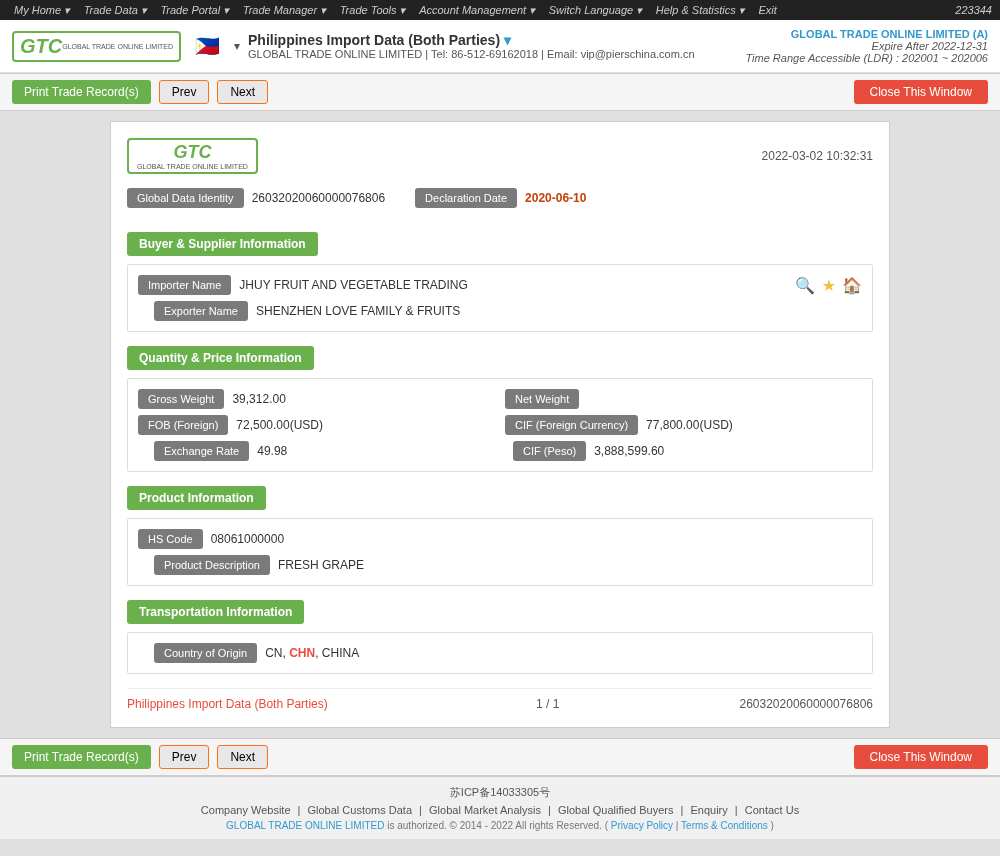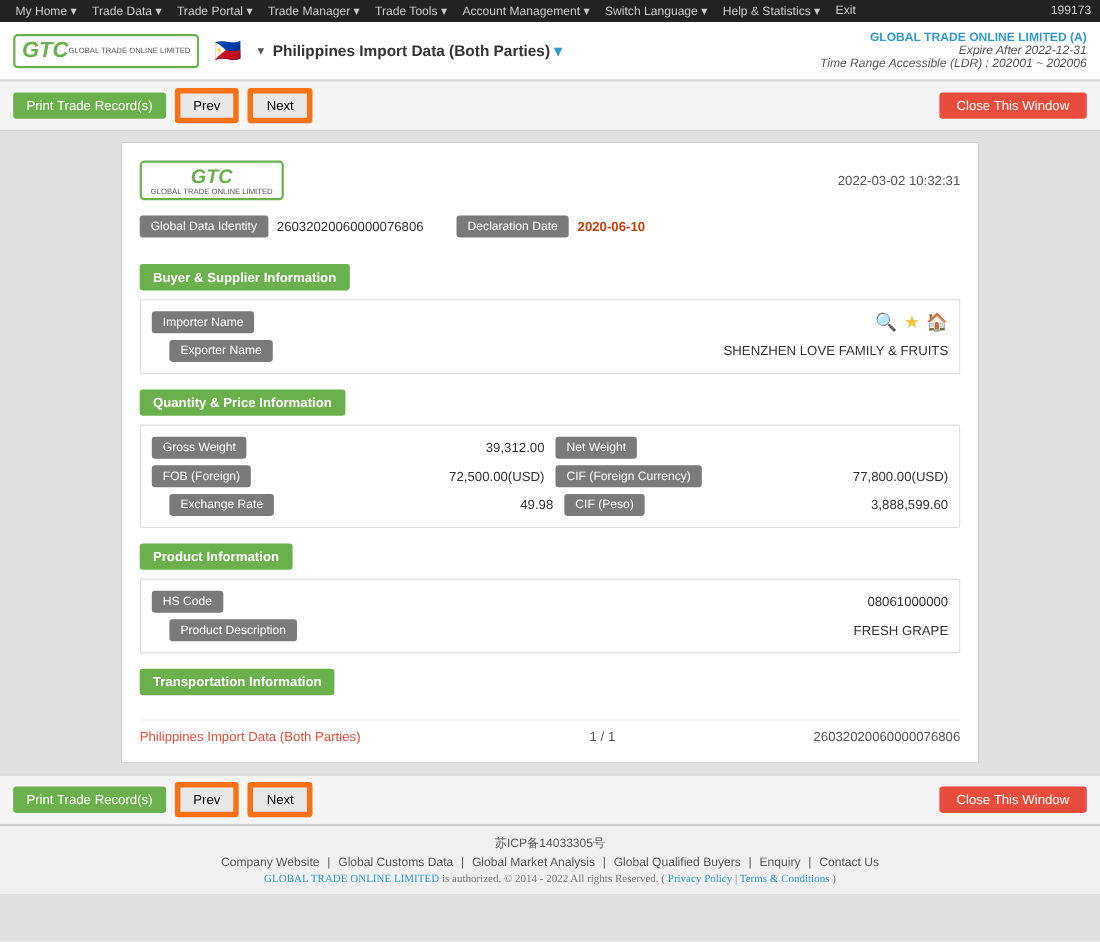--- a/index.html
+++ b/index.html
@@ -8,20 +8,21 @@
     
     .top-bar {
       background: #222;
       color: #ccc;
       display: flex;
       justify-content: space-between;
       align-items: center;
       padding: 0 8px;
       height: 20px;
       font-size: 11px;
+      font-style: italic;
     }
     .top-bar .user-id { color: #ccc; }
 
     
     .header {
       background: #fff;
       display: flex;
       align-items: center;
       padding: 8px 12px;
       border-bottom: 1px solid #ddd;
@@ -58,21 +59,21 @@
       background: #6ab04c;
       color: #fff;
       border: none;
       padding: 5px 12px;
       cursor: pointer;
       border-radius: 3px;
       font-size: 12px;
     }
     .btn-nav {
       background: #e8e8e8;
-      border: 5px solid #f97316;
+      border: 1px solid #f97316;
       padding: 4px 12px;
       cursor: pointer;
       border-radius: 3px;
       font-size: 12px;
     }
     .btn-close {
       background: #e74c3c;
       color: #fff;
       border: none;
       padding: 5px 16px;
@@ -151,21 +152,21 @@
       padding: 10px;
       border-radius: 2px;
     }
     .row-fields {
       display: flex;
       gap: 10px;
       margin-bottom: 6px;
       align-items: center;
     }
     .row-fields:last-child { margin-bottom: 0; padding-left: 16px; }
-    .field-block { display: flex; align-items: center; gap: 8px; flex: 1; text-align: right; }
+    .field-block { display: flex; align-items: center; gap: 8px; flex: 1; }
     .field-block.half { flex: 1; }
     .action-icons { display: flex; gap: 6px; margin-left: auto; }
     .action-icon { font-size: 16px; cursor: pointer; }
 
     
     .card-footer {
       display: flex;
       justify-content: space-between;
       align-items: center;
       margin-top: 14px;
@@ -189,21 +190,21 @@
 
     
     .page-footer {
       background: #f0f0f0;
       border-top: 1px solid #ccc;
       padding: 8px 12px;
       text-align: center;
     }
     .footer-links { font-size: 11px; color: #555; margin-bottom: 4px; }
     .footer-links a, .footer-links span { color: #555; text-decoration: none; cursor: pointer; }
-    .footer-copy { font-size: 10px; color: #777; font-family: Liberation Serif, serif; }
+    .footer-copy { font-size: 10px; color: #777; }
     .footer-copy .highlight { color: #3399cc; }
     .footer-copy .link { color: #3399cc; cursor: pointer; }
     .icp { font-size: 11px; color: #555; margin-bottom: 4px; }
 
     .separator { color: #ccc; margin: 0 4px; }
 
     .nav-top { display: flex; align-items: center; gap: 2px; }
     .nav-item { color: #ccc; cursor: pointer; padding: 0 6px; font-size: 11px; }
   </style>
 </head>
@@ -214,36 +215,37 @@
     <span class="nav-item">My Home ▾</span>
     <span class="nav-item">Trade Data ▾</span>
     <span class="nav-item">Trade Portal ▾</span>
     <span class="nav-item">Trade Manager ▾</span>
     <span class="nav-item">Trade Tools ▾</span>
     <span class="nav-item">Account Management ▾</span>
     <span class="nav-item">Switch Language ▾</span>
     <span class="nav-item">Help &amp; Statistics ▾</span>
     <span class="nav-item">Exit</span>
   </div>
-  <div class="user-id">199173</div>
+  <div class="user-id">223344</div>
 </div>
 
 <div class="header">
   <div class="logo-area">
     <div class="logo-box">
       <span class="logo-text">GTC</span>
       <span class="logo-subtext">GLOBAL TRADE ONLINE LIMITED</span>
     </div>
     <span class="flag">🇵🇭</span>
     <span style="font-size:12px;color:#555;">▾</span>
   </div>
   <div class="header-title-area">
     <div class="header-title">
       <span>Philippines Import Data (Both Parties)</span> <span style="cursor:pointer;color:#3399cc;">▾</span>
     </div>
+    <div class="header-contact">GLOBAL TRADE ONLINE LIMITED | Tel: 86-512-69162018 | Email: vip@pierschina.com.cn</div>
   </div>
   <div class="header-account">
     <div class="account-name">GLOBAL TRADE ONLINE LIMITED (A)</div>
     <div class="expire">Expire After 2022-12-31</div>
     <div class="expire">Time Range Accessible (LDR) : 202001 ~ 202006</div>
   </div>
 </div>
 
 <div class="toolbar">
   <button class="btn-print">Print Trade Record(s)</button>
@@ -273,20 +275,21 @@
         <span class="field-value" style="color:#c2410c;font-weight:bold;">2020-06-10</span>
       </div>
     </div>
 
     <div class="section">
       <span class="section-header">Buyer &amp; Supplier Information</span>
       <div class="section-body">
         <div class="row-fields">
           <div class="field-block">
             <span class="field-label">Importer Name</span>
+            <span class="field-value">JHUY FRUIT AND VEGETABLE TRADING</span>
           </div>
           <div class="action-icons">
             <span class="action-icon" title="Search">🔍</span>
             <span class="action-icon" title="Favorite" style="color:#f0c040;">★</span>
             <span class="action-icon" title="Home">🏠</span>
           </div>
         </div>
         <div class="row-fields">
           <div class="field-block">
             <span class="field-label">Exporter Name</span>
@@ -347,20 +350,30 @@
           <div class="field-block">
             <span class="field-label">Product Description</span>
             <span class="field-value">FRESH GRAPE</span>
           </div>
         </div>
       </div>
     </div>
 
     <div class="section">
       <span class="section-header">Transportation Information</span>
+      <div class="section-body">
+        <div class="row-fields">
+          <div class="field-block">
+            <span class="field-label">Country of Origin</span>
+            <span class="field-value">
+              CN, <span style="color:#e74c3c;font-weight:bold;">CHN</span>, CHINA
+            </span>
+          </div>
+        </div>
+      </div>
     </div>
 
     <div class="card-footer">
       <span class="footer-link">Philippines Import Data (Both Parties)</span>
       <span class="footer-page">1 / 1</span>
       <span class="footer-id">26032020060000076806</span>
     </div>
 
   </div>
 </div>

